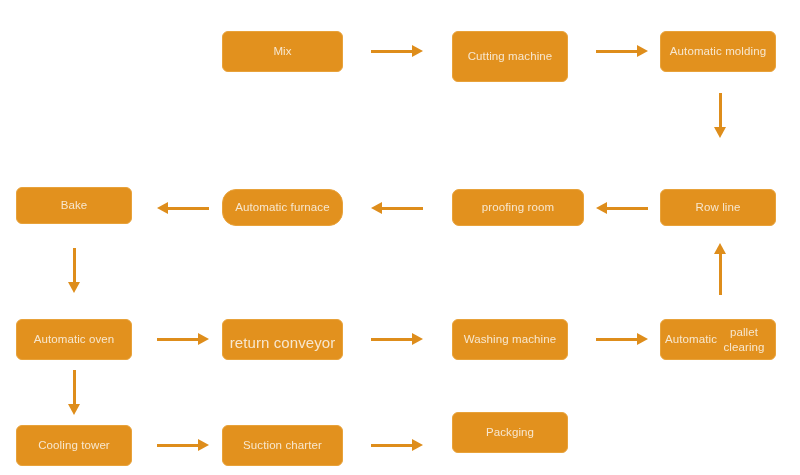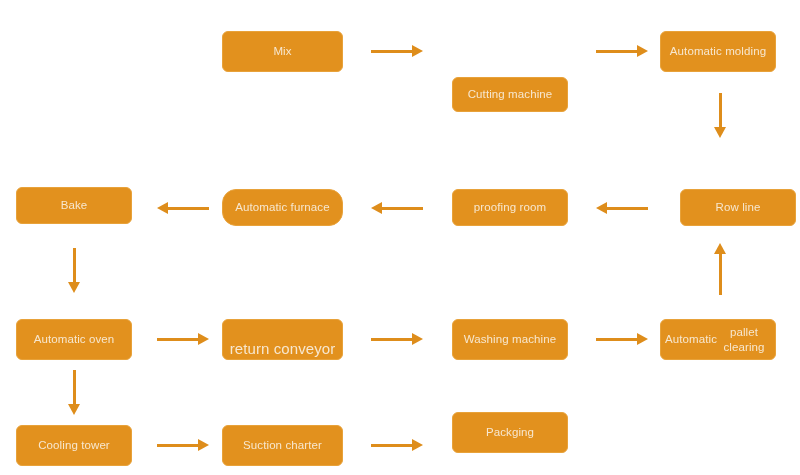--- a/index.html
+++ b/index.html
@@ -29,21 +29,21 @@
     border-radius: 6px;
     color: #f7e7cf;
     display: flex;
     align-items: center;
     justify-content: center;
     text-align: center;
     font-size: 11.5px;
     font-weight: 400;
     letter-spacing: 0.1px;
     line-height: 1.25;
-    padding: 0 4px;
+    padding: 6px 4px;
     -webkit-font-smoothing: antialiased;
   }
   .node.big-label { font-size: 15px; align-items: flex-end; }
   .node.two-line  { line-height: 1.3; }
 
   
   .arrow { position: absolute; }
 
   .arrow .shaft {
     position: absolute;
@@ -86,30 +86,30 @@
     border-bottom: 11px solid #de8d1b;
   }
 </style>
 </head>
 <body>
 
 <div id="flowchart">
     <div class="node" style="left: 222px; top: 31px; width: 121px; height: 41px;">
       <span>Mix</span>
     </div>
-    <div class="node" style="left: 452px; top: 31px; width: 116px; height: 35px; margin-top: 46px;">
+    <div class="node" style="left: 452px; top: 31px; width: 116px; height: 51px;">
       <span>Cutting machine</span>
     </div>
     <div class="node" style="left: 660px; top: 31px; width: 116px; height: 41px;">
       <span>Automatic molding</span>
     </div>
-    <div class="node" style="left: 680px; top: 189px; width: 116px; height: 37px;">
+    <div class="node" style="left: 660px; top: 189px; width: 116px; height: 37px;">
       <span>Row line</span>
     </div>
-    <div class="node" style="left: 452px; top: 189px; width: 116px; height: 37px;">
+    <div class="node" style="left: 452px; top: 189px; width: 132px; height: 37px; border-radius: 7px;">
       <span>proofing room</span>
     </div>
     <div class="node" style="left: 222px; top: 189px; width: 121px; height: 37px; border-radius: 14px;">
       <span>Automatic furnace</span>
     </div>
     <div class="node" style="left: 16px; top: 187px; width: 116px; height: 37px;">
       <span>Bake</span>
     </div>
     <div class="node" style="left: 16px; top: 319px; width: 116px; height: 41px;">
       <span>Automatic oven</span>

